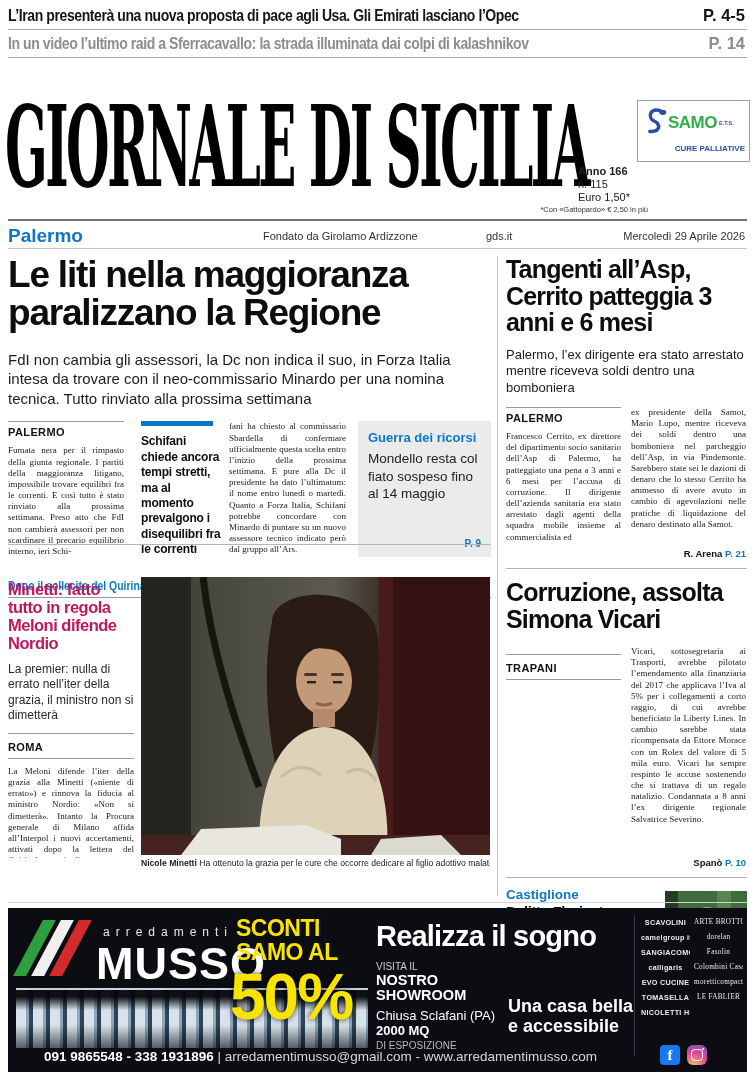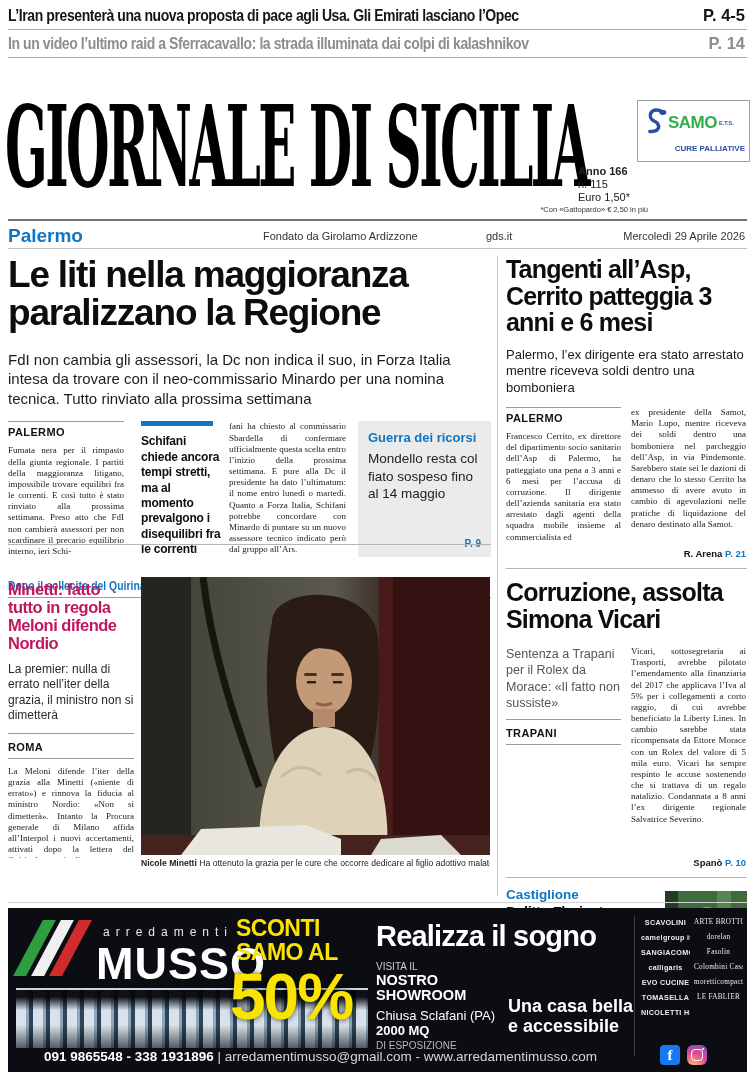--- a/index.html
+++ b/index.html
@@ -293,21 +293,20 @@
           <span class="pg">P. 21</span>
         </div>
       </div>
     </div>
 
     <div class="hrule"></div>
 
     <div class="r-h2" style="margin-top:10px;">Corruzione, assolta Simona Vicari</div>
     <div class="r-cols" style="height:222px; margin-top:14px;">
       <div class="r-c">
-        <div class="v-sub">Sentenza a Trapani per il Rolex da Morace: «Il fatto non sussiste»</div>
         <div class="v-kick rule-top rule-bot">
           <span class="kicker">TRAPANI</span>
         </div>
       </div>
       <div class="r-c">
         <div class="body r-text-clip" style="height:203px;">Vicari, sottosegretaria ai Trasporti, avrebbe pilotato l’emendamento alla finanziaria del 2017 che applicava l’Iva al 5% per i collegamenti a corto raggio, di cui avrebbe beneficiato la Liberty Lines. In cambio sarebbe stata ricompensata da Ettore Morace con un Rolex del valore di 5 mila euro. Vicari ha sempre respinto le accuse sostenendo che si trattava di un regalo natalizio. Condannata a 8 anni l’ex dirigente regionale Salvatrice Severino.</div>
         <div class="byline">
           <span>Spanò</span>
           <span class="pg">P. 10</span>
         </div>

